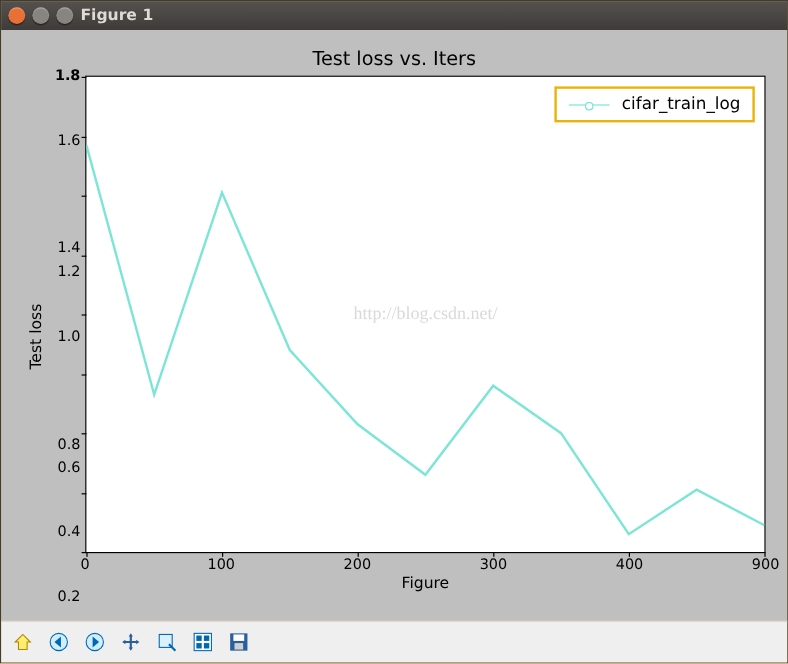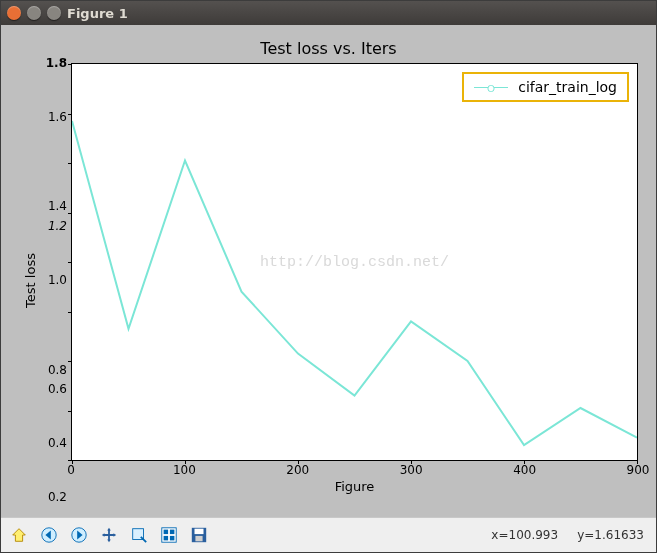--- a/index.html
+++ b/index.html
@@ -18,21 +18,21 @@
 .plot{flex:1;display:flex;flex-direction:column}
 .axes{flex:1;background:#fff;border:1px solid #000;position:relative}
 .yt{position:absolute;right:4px;transform:translateY(-50%);font-size:12px;text-align:right}
 .xt-row{height:18px;position:relative}
 .xt{position:absolute;top:2px;transform:translateX(-50%);font-size:12px}
 .xlab{text-align:center;font-size:13px;height:18px}
 .tick{position:absolute;background:#000}
 .legend{position:absolute;top:8px;right:8px;background:#fff;border:2px solid #eab308;padding:5px 10px;display:flex;align-items:center;font-size:14px}
 .legend-line{width:34px;height:0;border-top:1px solid #7be6d6;margin-right:10px;position:relative}
 .legend-line::after{content:"";position:absolute;left:50%;top:-3px;width:5px;height:5px;border:1px solid #7be6d6;border-radius:3px;transform:translateX(-50%);background:#fff}
-.wm{position:absolute;left:50%;top:50%;transform:translate(-50%,-50%);color:#d9d9d9;font-family:Liberation Mono, monospace;font-size:15px;pointer-events:none;white-space:nowrap}
+.wm{position:absolute;left:50%;top:50%;transform:translate(-50%,-50%);color:#d9d9d9;font-family:Liberation Serif, serif;font-size:15px;pointer-events:none;white-space:nowrap}
 svg.data{position:absolute;inset:0;width:100%;height:100%}
 .toolbar{height:34px;background:#efefef;display:flex;align-items:center;padding:0 4px;border-top:1px solid #c8c8c8}
 .tbtn{width:26px;height:26px;margin-right:2px;border:1px solid #efefef;border-radius:2px;display:flex;align-items:center;justify-content:center;cursor:pointer}
 .coords{margin-left:auto;font-size:12px;color:#333;padding-right:8px;white-space:pre}
 </style>
 </head>
 <body>
 
 <div class="window">
   <div class="titlebar">
@@ -47,21 +47,21 @@
     <div class="plot-zone">
       <div class="ylab-wrap">
           <div class="ylab">Test loss</div>
         </div>
       <div class="yticks" id="yticks">
           <div class="yt" style="top: 100%; text-align: right;">0.2</div>
           <div class="yt" style="top: 87.5%;">0.4</div>
           <div class="yt" style="top: 75%;">0.6</div>
           <div class="yt" style="top: 62.5%; margin-top: 36px;">0.8</div>
           <div class="yt" style="top: 50%; text-align: right;">1.0</div>
-          <div class="yt" style="top: 37.5%; font-style: italic;">1.2</div>
+          <div class="yt" style="top: 37.5%;">1.2</div>
           <div class="yt" style="top: 25%; margin-top: 34px;">1.4</div>
           <div class="yt" style="top: 12.5%;">1.6</div>
           <div class="yt" style="top: 0%; font-weight: bold;">1.8</div>
         </div>
       <div class="plot">
         <div class="axes" id="axes">
           <div class="wm">http://blog.csdn.net/</div>
           <svg class="data" id="svgplot" viewBox="0 0 1000 1000" preserveAspectRatio="none">
               <polyline points="0,143.7499999999999 100,668.75 200,243.75 300,575 400,731.25 500,837.5 600,650 700,750 800,962.5 900,868.75 1000,943.75" fill="none" stroke="#7be6d6" stroke-width="2" vector-effect="non-scaling-stroke"></polyline>
             </svg>
@@ -136,15 +136,14 @@
           <rect x="11" y="11" width="5" height="5" fill="#0068b3"></rect>
         </svg>
       </div>
     <div class="tbtn">
         <svg width="18" height="18" viewBox="0 0 20 20">
           <rect x="2" y="2" width="16" height="16" fill="#2a5f9e"></rect>
           <rect x="5" y="3" width="10" height="6" fill="#fff"></rect>
           <rect x="6" y="11" width="8" height="6" fill="#d0d0d0"></rect>
         </svg>
       </div>
-    <div class="coords">x=100.993     y=1.61633</div>
   </div>
 </div>
 
 </body></html>

